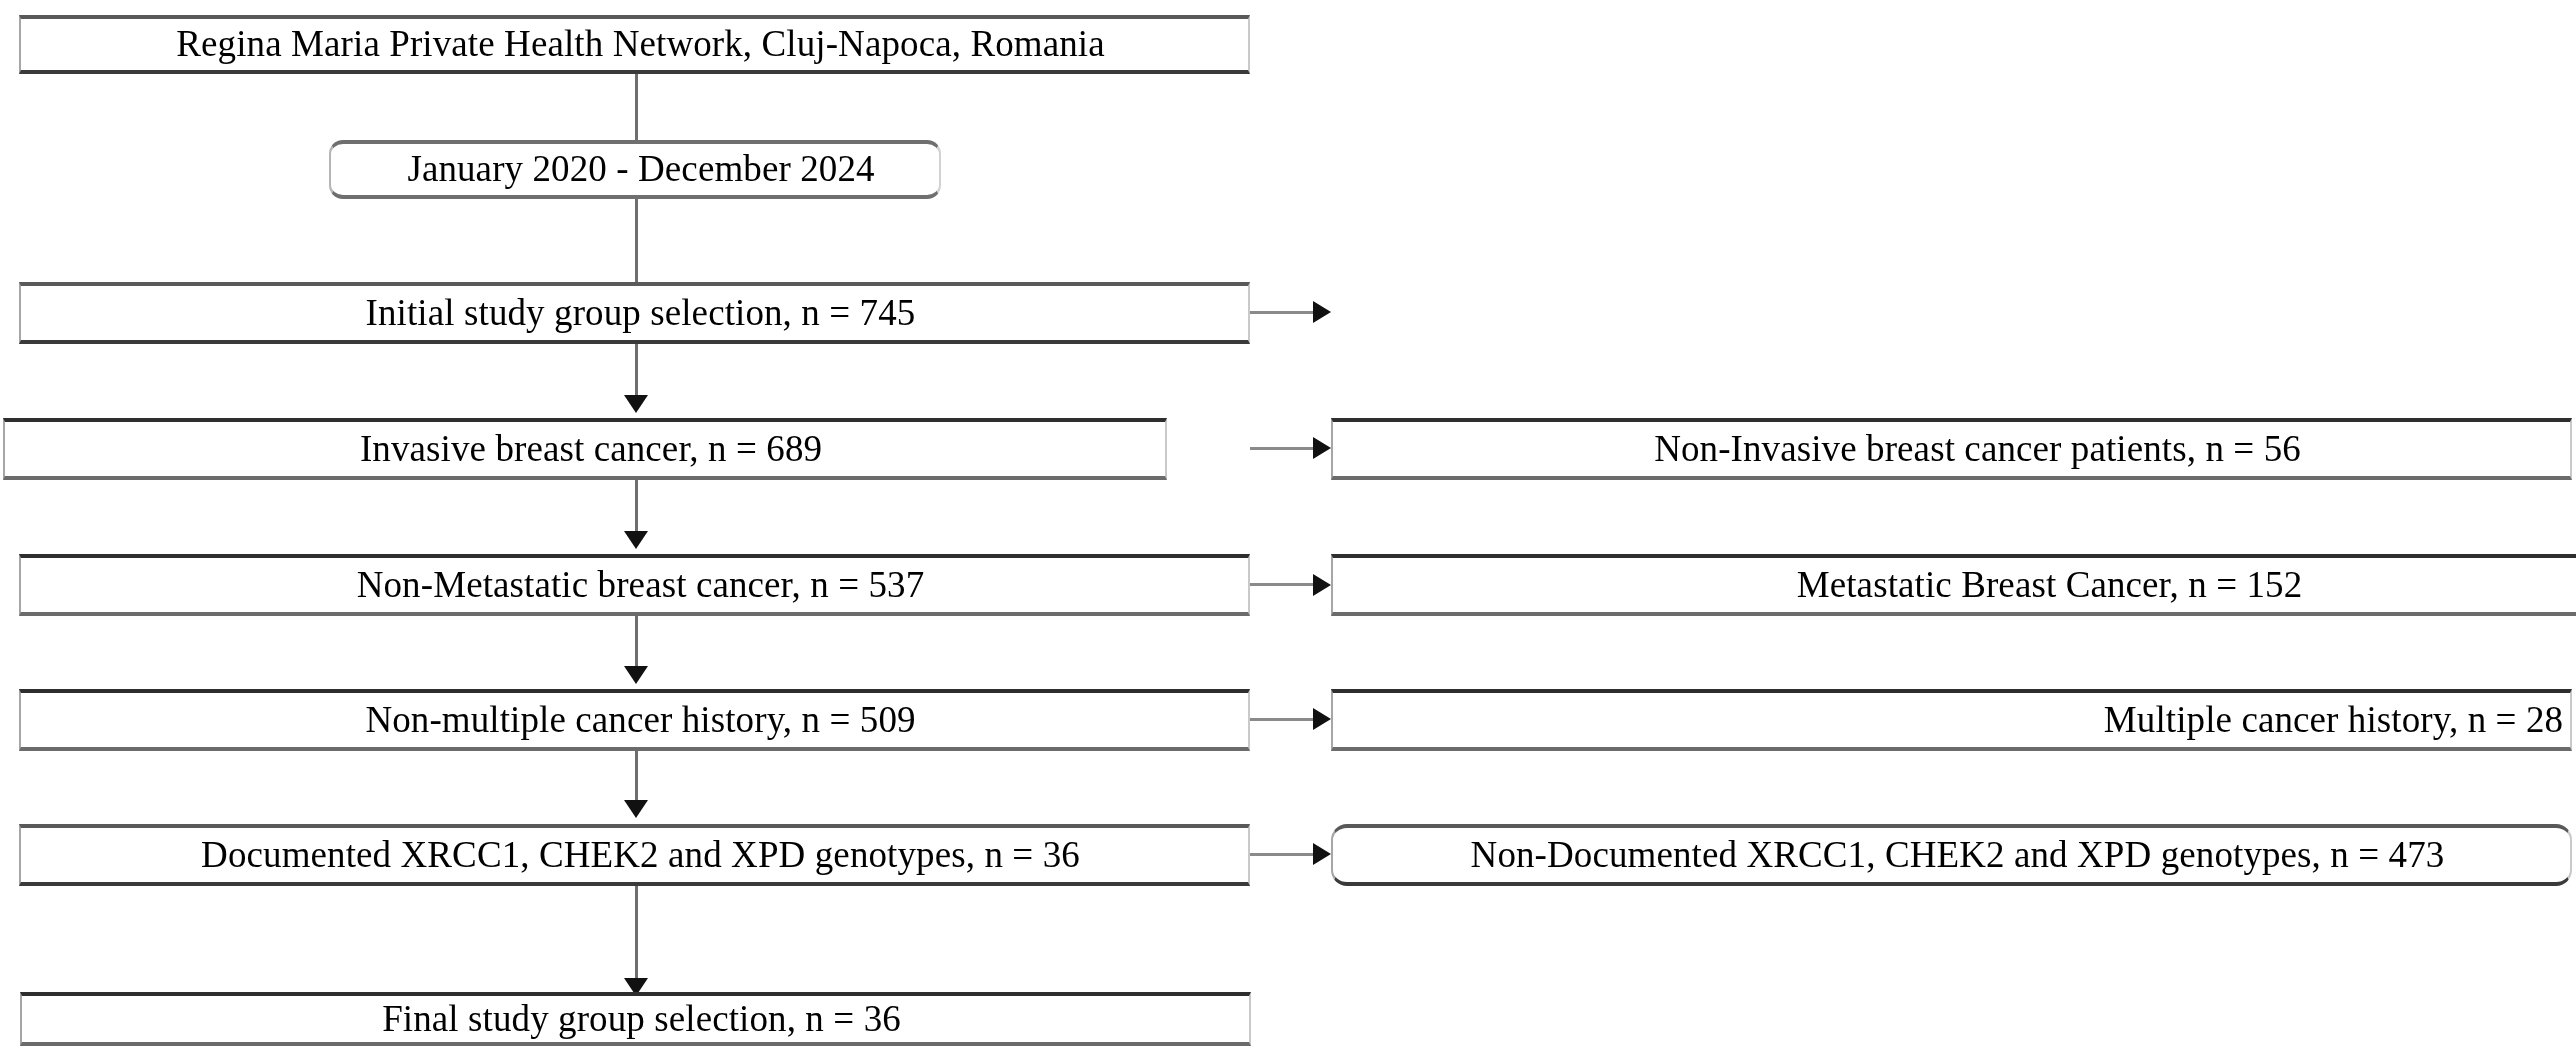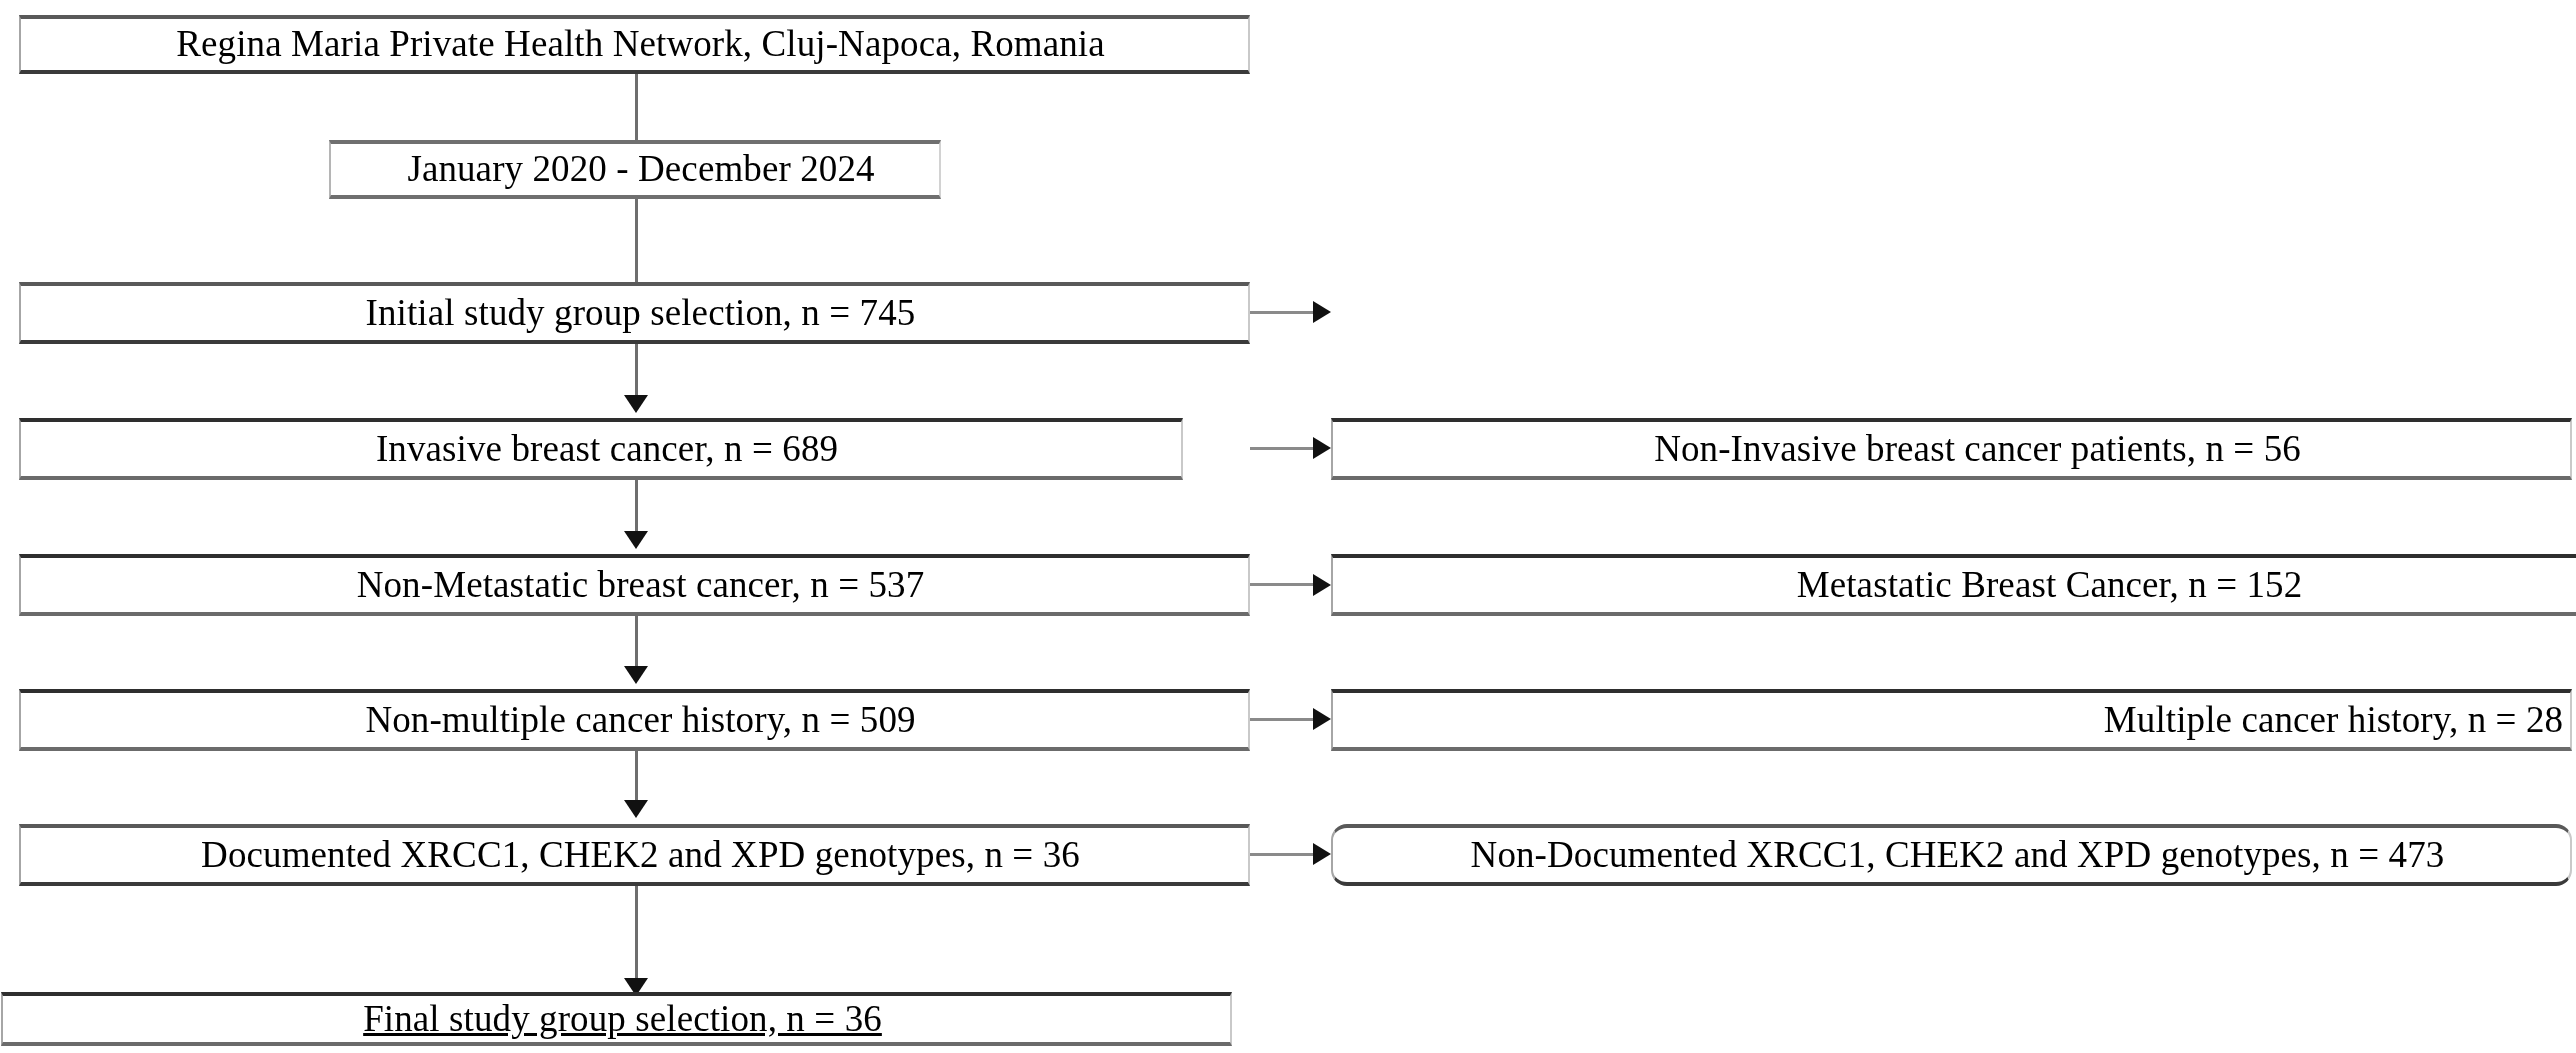--- a/index.html
+++ b/index.html
@@ -38,20 +38,21 @@
   }
   .fbox.alt {
     border-top: 4.8px solid #2e2e2e;
     border-bottom: 4.8px solid #6b6b6b;
   }
   .fbox.light {
     border-top: 4.8px solid #6f6f6f;
     border-bottom: 4.8px solid #6f6f6f;
     border-left: 2.1px solid #b5b5b5;
     border-right: 2.1px solid #d2d2d2;
+    border-radius: 14px;
   }
   .fbox .label {
     display: block;
     padding: 0 6.9px;
     margin-left: 12px;
   }
 
   
   .vline {
     position: absolute;
@@ -99,21 +100,21 @@
 
   <div class="fbox" style="left:19px; top:282px; width:1231px; height:62px;">
     <span class="label">Initial study group selection, n = 745</span>
   </div>
   <div class="hline" style="left:1250px; top:311px; width:72px; height:3.4px;"></div>
   <div class="arrow-right" style="left:1313px; top:301px;"></div>
 
   <div class="vline" style="left:635px; top:344px; width:3.4px; height:55px;"></div>
   <div class="arrow-down" style="left:624px; top:395px;"></div>
 
-  <div class="fbox alt" style="left:19px; top:418px; width:1164px; height:62px;">
+  <div class="fbox alt" style="left:3px; top:418px; width:1164px; height:62px;">
     <span class="label">Invasive breast cancer, n = 689</span>
   </div>
   <div class="hline" style="left:1250px; top:447px; width:72px; height:3.4px;"></div>
   <div class="arrow-right" style="left:1313px; top:437px;"></div>
   <div class="fbox alt" style="left:1331px; top:418px; width:1241px; height:62px;padding-left:40px;">
     <span class="label">Non-Invasive breast cancer patients, n = 56</span>
   </div>
 
   <div class="vline" style="left:635px; top:480px; width:3.4px; height:56px;"></div>
   <div class="arrow-down" style="left:624px; top:531px;"></div>
@@ -147,18 +148,18 @@
   </div>
   <div class="hline" style="left:1250px; top:853px; width:72px; height:3.4px;"></div>
   <div class="arrow-right" style="left:1313px; top:843px;"></div>
   <div class="fbox" style="left:1331px; top:824px; width:1241px; height:62px;border-radius:16px;">
     <span class="label">Non-Documented XRCC1, CHEK2 and XPD genotypes, n = 473</span>
   </div>
 
   <div class="vline" style="left:635px; top:886px; width:3.4px; height:96px;"></div>
   <div class="arrow-down" style="left:624px; top:978px;"></div>
 
-  <div class="fbox alt" style="left:1px; top:992px; width:1231px; height:54px;text-decoration:underline;">
+  <div class="fbox alt" style="left:20px; top:992px; width:1231px; height:54px;">
     <span class="label">Final study group selection, n = 36</span>
   </div>
 
 </div>
 
 
 </body></html>

